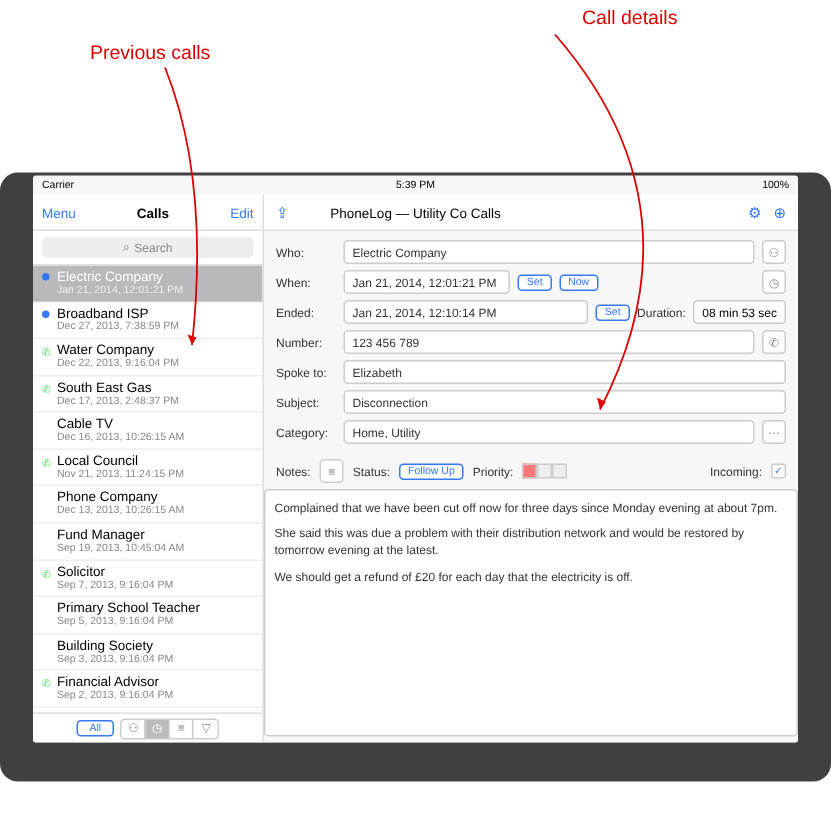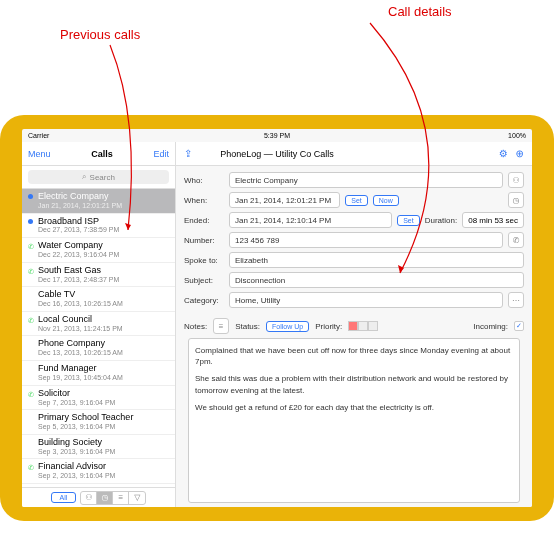--- a/index.html
+++ b/index.html
@@ -4,21 +4,21 @@
 <style>
 * { margin: 0; padding: 0; box-sizing: border-box; }
 body { font-family: -apple-system, "Helvetica Neue", Arial, sans-serif; background: #fff; width: 554px; height: 554px; position: relative; }
 
 .annotation { position: absolute; color: #d00; font-size: 13px; font-weight: 400; z-index: 100; }
 .annotation.left { top: 27px; left: 60px; }
 .annotation.right { top: 4px; left: 340px; margin-left: 48px; }
 
 .arrow { position: absolute; z-index: 99; pointer-events: none; }
 
-.tablet-frame { position: absolute; top: 115px; left: 0; width: 554px; height: 406px; background: #eab308; border-radius: 24px; padding: 14px 22px; }
+.tablet-frame { position: absolute; top: 115px; left: 0; width: 554px; height: 406px; background: #404040; border-radius: 12px; padding: 2px 22px; }
 .tablet-screen { width: 510px; height: 378px; background: #f7f7f7; border-radius: 2px; overflow: hidden; position: relative; font-size: 8px; }
 
 .status-bar { height: 13px; display: flex; justify-content: space-between; align-items: center; padding: 0 6px; color: #000; font-size: 7px; }
 .status-bar .time { position: absolute; left: 50%; transform: translateX(-50%); }
 
 .app { display: flex; height: 365px; }
 
 .sidebar { width: 154px; background: #fff; border-right: 1px solid #ddd; display: flex; flex-direction: column; }
 .sidebar-header { height: 24px; display: flex; justify-content: space-between; align-items: center; padding: 0 6px; border-bottom: 1px solid #ddd; }
 .sidebar-header .title { font-weight: 600; font-size: 9px; color: #000; }
@@ -58,21 +58,21 @@
 .icon-btn { width: 16px; height: 16px; border: 1px solid #ccc; border-radius: 3px; display: flex; align-items: center; justify-content: center; color: #888; background: #fff; font-size: 8px; }
 .dur-label { font-size: 8px; color: #333; }
 .dur-val { background: #fff; border: 1px solid #ccc; border-radius: 3px; height: 16px; padding: 0 5px; font-size: 8px; display: flex; align-items: center; }
 
 .notes-bar { display: flex; align-items: center; gap: 6px; padding: 0 8px; margin-top: 4px; font-size: 8px; }
 .notes-bar .lbl { color: #333; }
 .pri-swatch { display: flex; }
 .pri-swatch div { width: 10px; height: 10px; border: 1px solid #ccc; }
 .check { width: 10px; height: 10px; border: 1px solid #ccc; border-radius: 2px; display: flex; align-items: center; justify-content: center; color: #3478f6; font-size: 7px; background: #fff; }
 
-.notes-area { margin: 4px 12px; background: #fff; border: 1px solid #ccc; border-radius: 3px; padding: 6px; font-size: 8px; color: #333; line-height: 1.4; flex: 1; }
+.notes-area { margin: 4px 0; background: #fff; border: 1px solid #ccc; border-radius: 3px; padding: 6px; font-size: 8px; color: #333; line-height: 1.4; flex: 1; }
 .notes-area p { margin-bottom: 6px; }
 </style>
 </head>
 <body>
 
 <div class="annotation left">Previous calls</div>
 <div class="annotation right">Call details</div>
 
 <svg class="arrow" style="top:40px;left:100px" width="60" height="200">
   <path d="M10,5 Q40,80 28,190" stroke="#d00" fill="none" stroke-width="1.2"></path>

